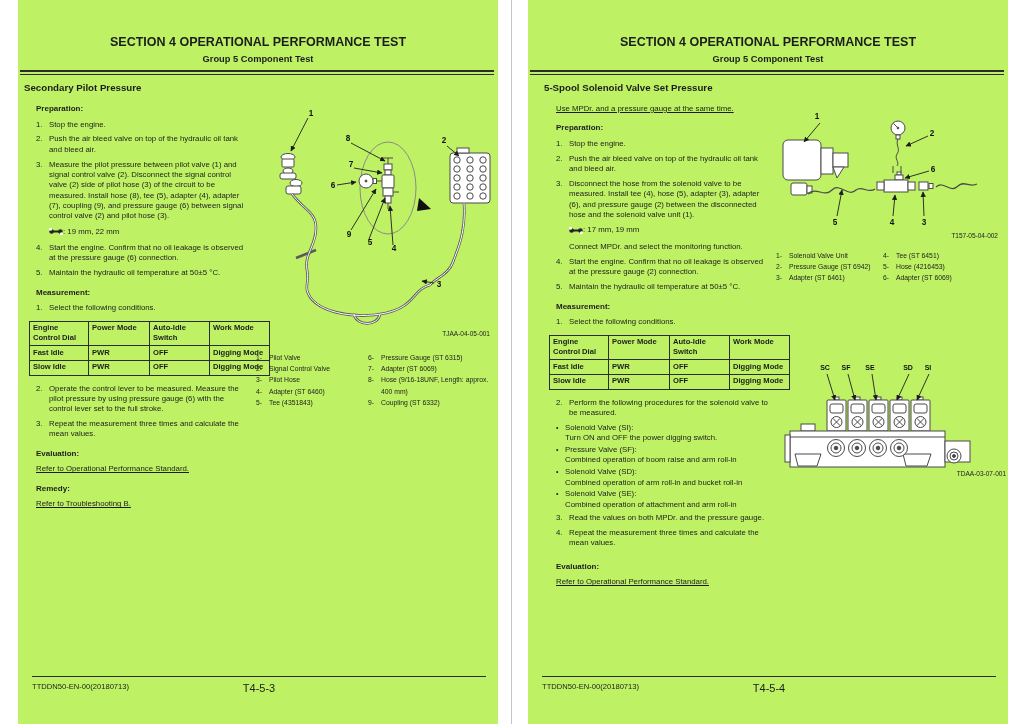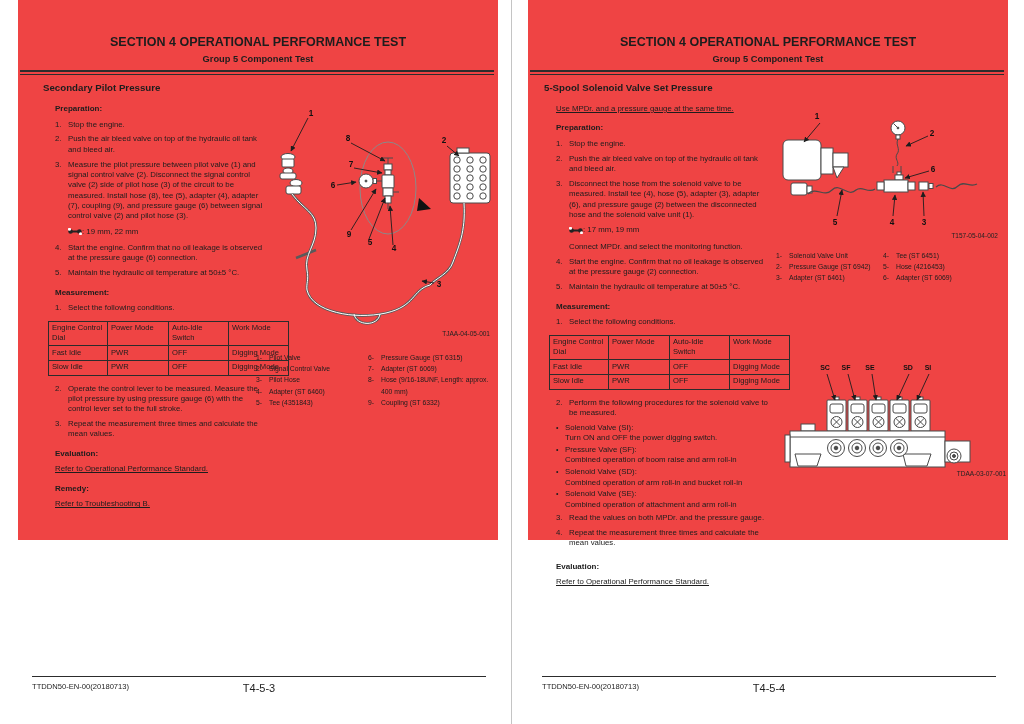--- a/index.html
+++ b/index.html
@@ -1,48 +1,48 @@
 <!DOCTYPE html>
 <html><head>
 <meta charset="utf-8">
 <style>
   html,body{margin:0;padding:0;}
   body{
     width:1024px;height:724px;background:#ffffff;position:relative;overflow:hidden;
     font-family:"Liberation Sans",sans-serif;color:#1d1d1d;
     -webkit-font-smoothing:antialiased;
   }
-  .page{position:absolute;top:0;height:540px;width:480px;background:#ef4444;}
+  .page{position:absolute;top:0;height:724px;width:480px;background:#bef264;}
   #page-left{left:18px;}
   #page-right{left:528px;}
   .divider{position:absolute;left:511px;top:0;width:1px;height:724px;background:#c4c4c4;}
 
   .hdr{position:absolute;top:35px;left:0;right:0;text-align:center;}
   .hdr-title{font-size:12.5px;font-weight:bold;}
   .hdr-sub{font-size:9.3px;font-weight:bold;margin-top:5px;}
   .dbl-rule{position:absolute;top:70px;left:2px;right:4px;height:2px;
     border-top:2.2px solid #2c2c2c;border-bottom:1px solid #2c2c2c;}
 
   .text-col{position:absolute;top:82px;width:225px;font-size:7.8px;line-height:1.33;}
-  #page-left .text-col{left:25px;}
+  #page-left .text-col{left:6px;}
   #page-right .text-col{left:16px;}
   .sec-title{font-size:9.7px;font-weight:bold;margin:0 0 9px 0;}
   .inner{margin-left:12px;}
   .subhead{font-weight:bold;font-size:8px;margin:9px 0 5px 0;}
   .para{margin:0 0 7px 0;text-decoration:underline;}
   .step{display:flex;margin-bottom:4.5px;}
   .step-n{width:13px;flex:0 0 13px;}
   .step-t{flex:1;}
   .wrench-line{display:flex;align-items:center;gap:0;margin:5px 0 6px 13px;}
   .note-line{margin:1px 0 5px 13px;}
 
   table.cond{border-collapse:collapse;margin:7px 0 8px 5px;width:212px;font-size:7.6px;
     border:1.5px solid #2c2c2c;table-layout:fixed;}
   .cond th,.cond td{border:1px solid #2c2c2c;padding:1.5px 3px 2px 3px;text-align:left;
-    vertical-align:top;font-weight:normal;}
+    vertical-align:top;font-weight:bold;}
   .cond thead th{border-bottom:1.5px solid #2c2c2c;}
   .cond .c1{width:52px;} .cond .c2{width:54px;} .cond .c3{width:53px;} .cond .c4{width:53px;}
 
   .bullet{display:flex;margin-bottom:1.5px;}
   .b-mark{width:9px;flex:0 0 9px;font-size:7px;}
   .b-body{flex:1;}
 
   .fig-col{position:absolute;}
   #fig-left{left:236px;top:104px;width:246px;height:240px;}
   #fig1-right{left:250px;top:106px;width:230px;height:136px;}

